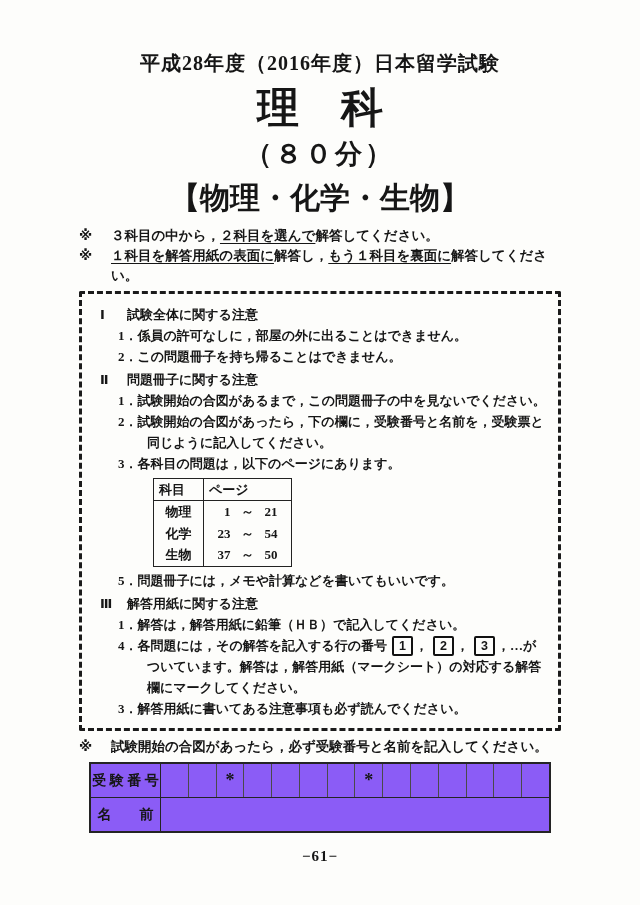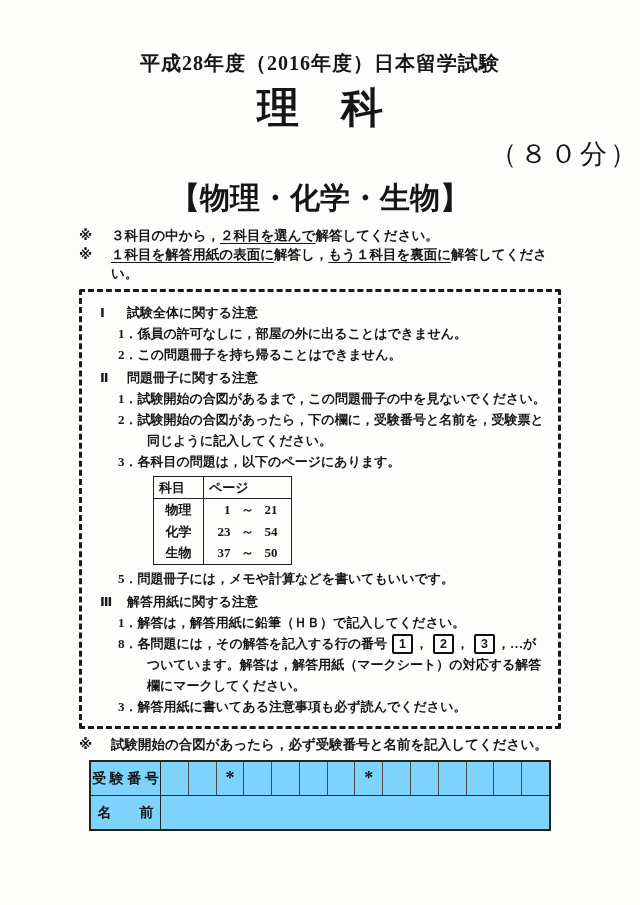--- a/index.html
+++ b/index.html
@@ -6,27 +6,27 @@
   html, body { margin: 0; padding: 0; }
   body {
     width: 640px; height: 905px; overflow: hidden;
     background: #fdfdfb; color: #161616;
     font-family: "Liberation Serif", "DejaVu Serif", serif;
   }
   .gothic { font-family: "Liberation Sans", "DejaVu Sans", sans-serif; }
 
   .session { padding-top: 50px; text-align: center; font-size: 20px; font-weight: 700; letter-spacing: 1px; }
   .main-title { margin: 8px 0 0; text-align: center; font-size: 42px; font-weight: 700; line-height: 1.12; }
-  .duration { margin-top: 4px; text-align: right; font-size: 27px; font-weight: 400; letter-spacing: 3px; }
+  .duration { margin-top: 4px; text-align: center; font-size: 27px; font-weight: 700; letter-spacing: 3px; }
   .subjects { margin-top: 6px; text-align: center; font-size: 30px; font-weight: 700; }
 
   .star-notes { width: 482px; margin: 7px auto 0; font-size: 13.5px; font-weight: 700; line-height: 19px; }
   .note-row { display: flex; }
   .note-row .marker { width: 32px; flex: none; }
-  .u { text-decoration: underline; text-underline-offset: 3px; text-decoration-thickness: 1.3px; }
+  .u { text-decoration: underline; text-underline-offset: 3px; text-decoration-thickness: 1.3px; font-family: Liberation Mono, monospace; }
 
   .notice-box {
     width: 482px; margin: 6px auto 0;
     border: 3px dashed #1b1b1b; border-radius: 2px;
     padding: 8px 12px 9px 15px;
     font-size: 13px; font-weight: 600;
   }
   .sec-head { display: flex; margin: 2px 0 0 3px; line-height: 21px; font-weight: 700; }
   .sec-head .numeral { width: 27px; flex: none; }
   .item { margin-left: 21px; padding-left: 29px; text-indent: -29px; line-height: 21px; }
@@ -43,21 +43,21 @@
     display: inline-block; min-width: 21px; text-indent: 0;
     border: 2px solid #111; border-radius: 2px;
     margin: 0 2px 0 5px; padding: 0 3px;
     text-align: center; font-weight: 700; font-size: 12.5px; line-height: 16px;
     font-family: "Liberation Sans", "DejaVu Sans", sans-serif;
   }
 
   .bottom-note { width: 482px; margin: 7px auto 0; display: flex; font-size: 13.5px; font-weight: 700; line-height: 18px; }
   .bottom-note .marker { width: 32px; flex: none; }
 
-  .id-table { width: 462px; margin: 6px auto 0; border: 2px solid #242424; background: #7dd3fc; }
+  .id-table { width: 462px; margin: 6px auto 0; border: 2px solid #242424; background: #8b5cf6; }
   .id-row1 { display: flex; height: 34px; border-bottom: 1.5px solid #242424; }
   .id-label {
     width: 70px; flex: none; border-right: 1.2px solid #242424;
     display: flex; align-items: center; justify-content: center;
     font-size: 14px; font-weight: 600; white-space: nowrap;
   }
   .id-cells { flex: 1 1 auto; display: flex; }
   .id-cell {
     flex: 1 1 0; border-left: 1.1px solid #4a4a4a;
     display: flex; align-items: center; justify-content: center;
@@ -137,21 +137,21 @@
     </tbody>
       </table>
 
     <div class="item">5．問題冊子には，メモや計算などを書いてもいいです。</div>
 
     <div class="sec-head gothic">
       <span class="numeral">Ⅲ</span>
       <span>解答用紙に関する注意</span>
     </div>
     <div class="item">1．解答は，解答用紙に鉛筆（ＨＢ）で記入してください。</div>
-    <div class="item"><span>8．各問題には，その解答を記入する行の番号</span><span class="numbox">1</span><span>，</span><span class="numbox">2</span><span>，</span><span class="numbox">3</span><span>，</span><span>…がついています。解答は，解答用紙（マークシート）の対応する解答欄にマークしてください。</span></div>
+    <div class="item"><span>4．各問題には，その解答を記入する行の番号</span><span class="numbox">1</span><span>，</span><span class="numbox">2</span><span>，</span><span class="numbox">3</span><span>，</span><span>…がついています。解答は，解答用紙（マークシート）の対応する解答欄にマークしてください。</span></div>
     <div class="item">3．解答用紙に書いてある注意事項も必ず読んでください。</div>
 
   </div>
 
   <div class="bottom-note gothic">
     <span class="marker">※</span>
     <span>試験開始の合図があったら，必ず受験番号と名前を記入してください。</span>
   </div>
 
   <div class="id-table">
@@ -173,14 +173,15 @@
         <div class="id-cell"></div>
         <div class="id-cell"></div>
       </div>
     </div>
     <div class="id-row2">
       <div class="id-label">名　　前</div>
       <div class="name-cell"></div>
     </div>
   </div>
 
+  <div class="page-num">−61−</div>
 
 </div>
 
 </body></html>

